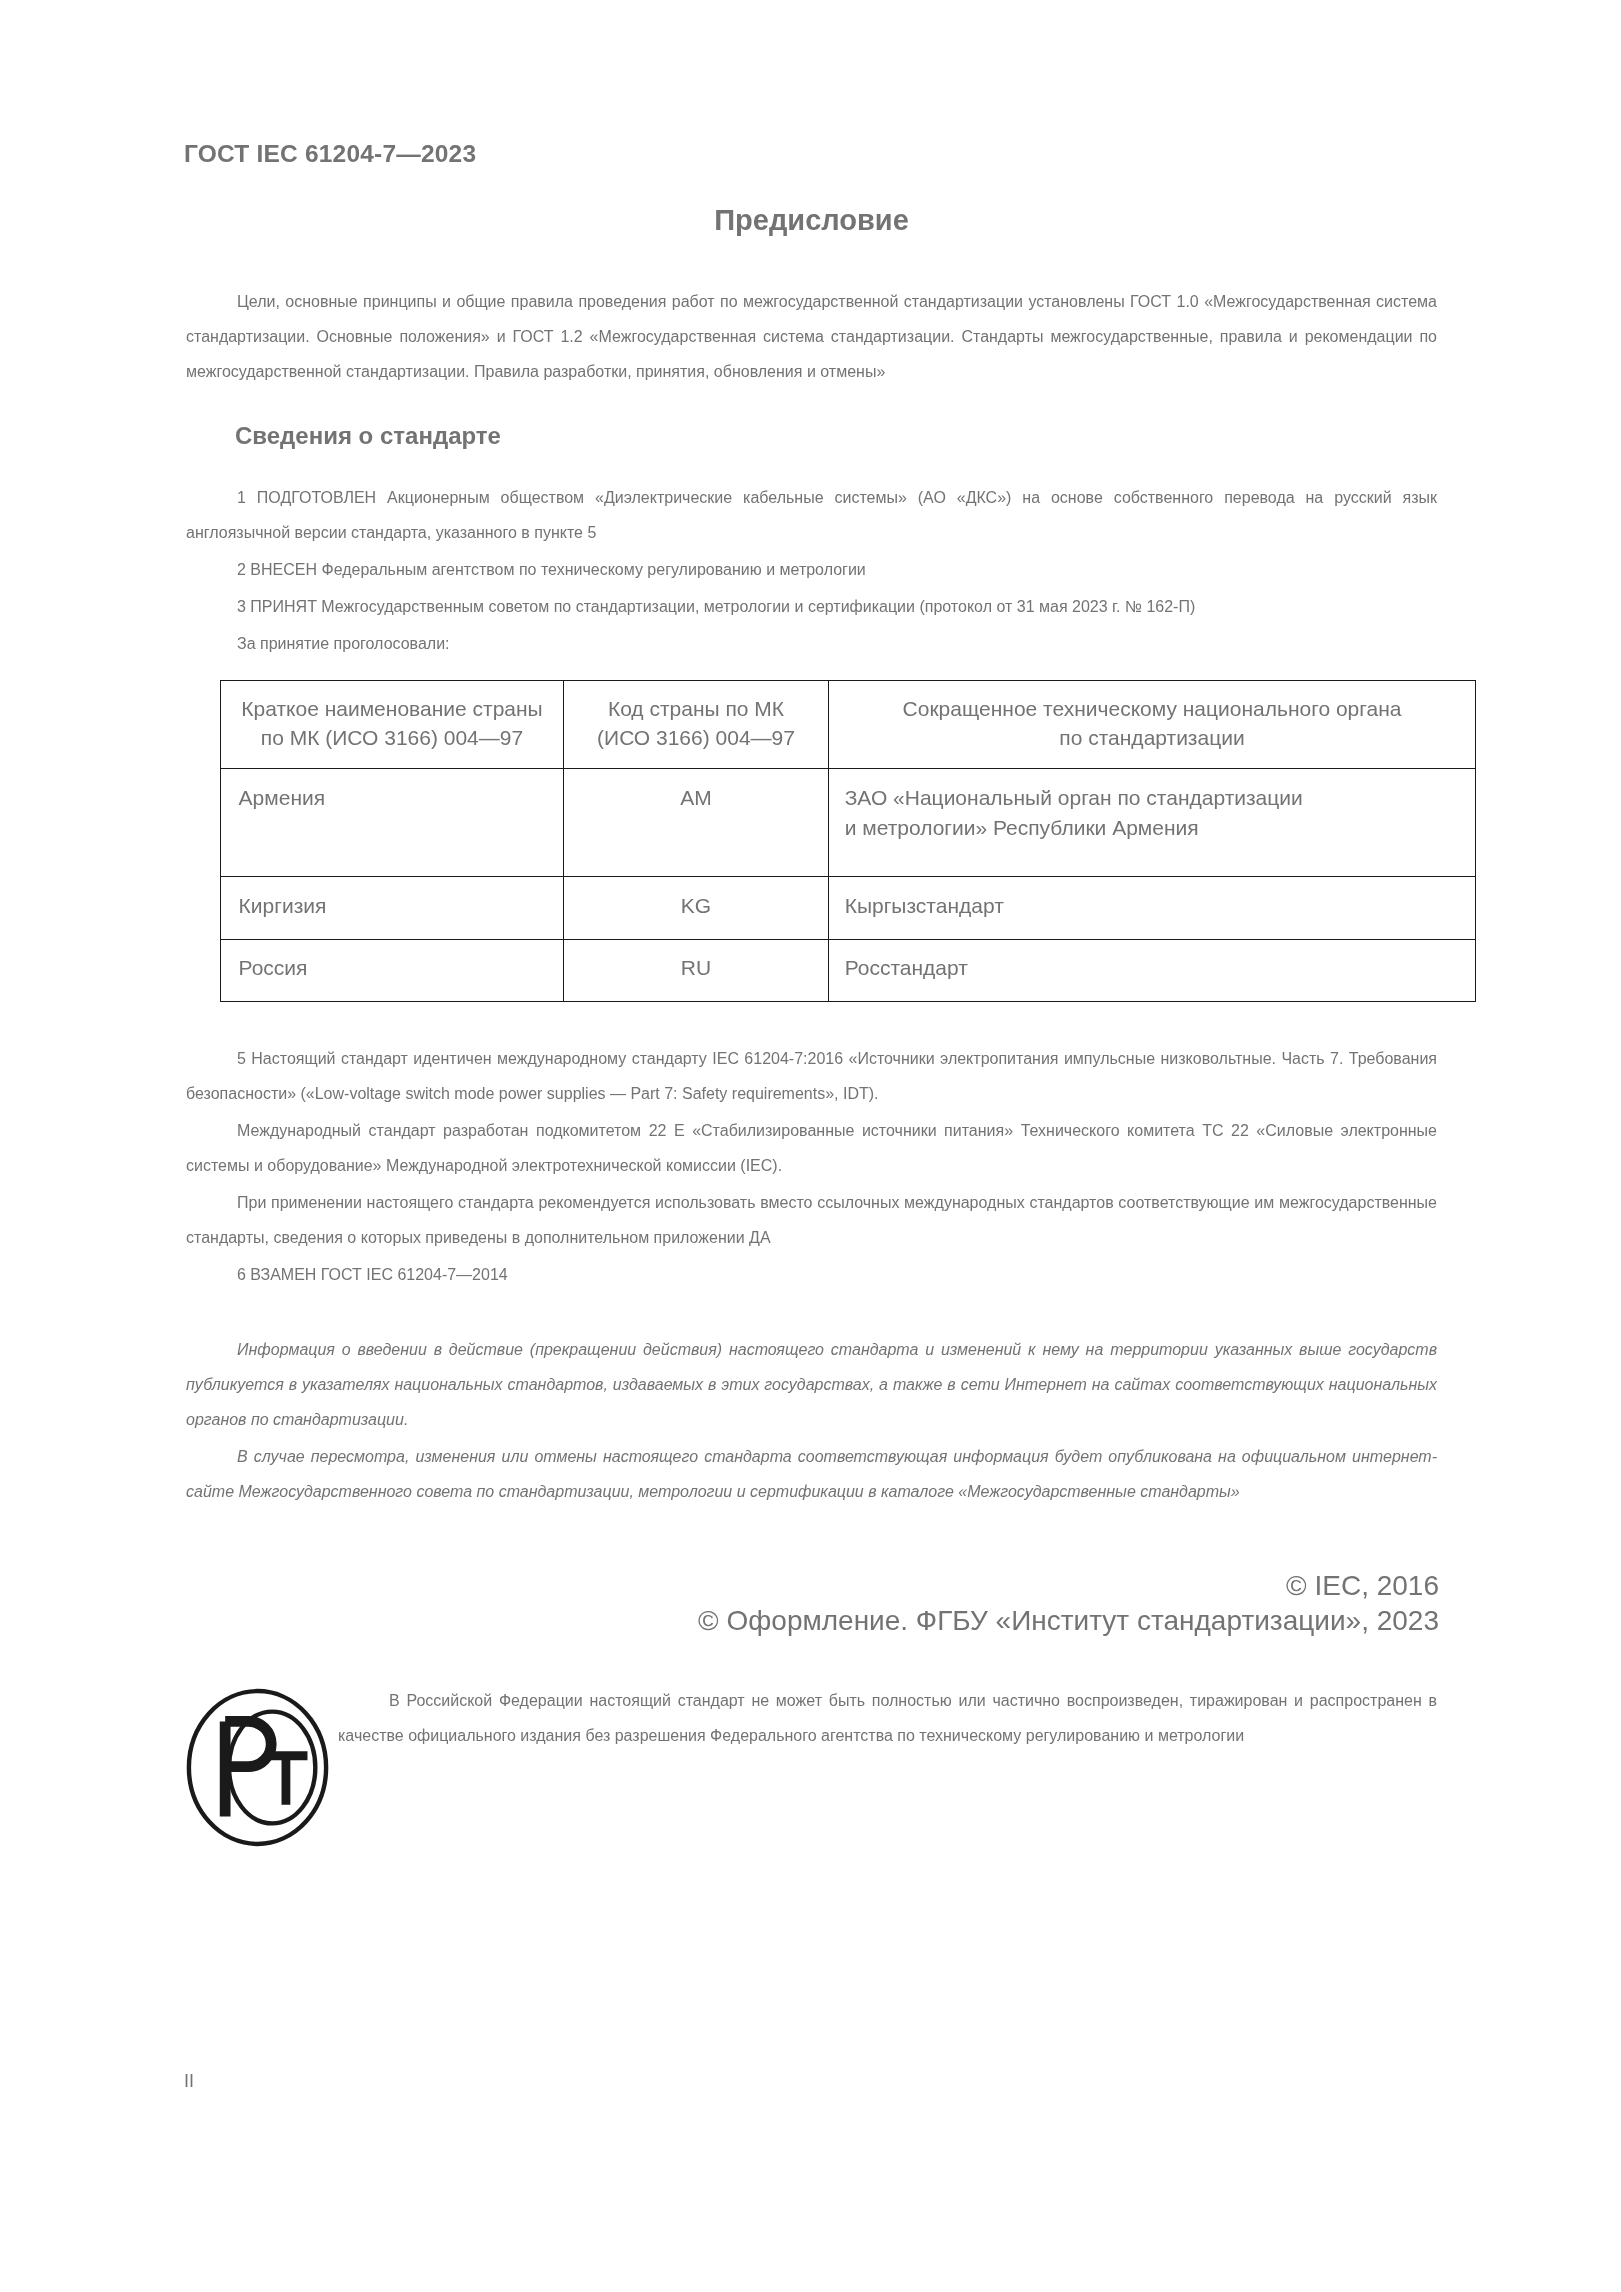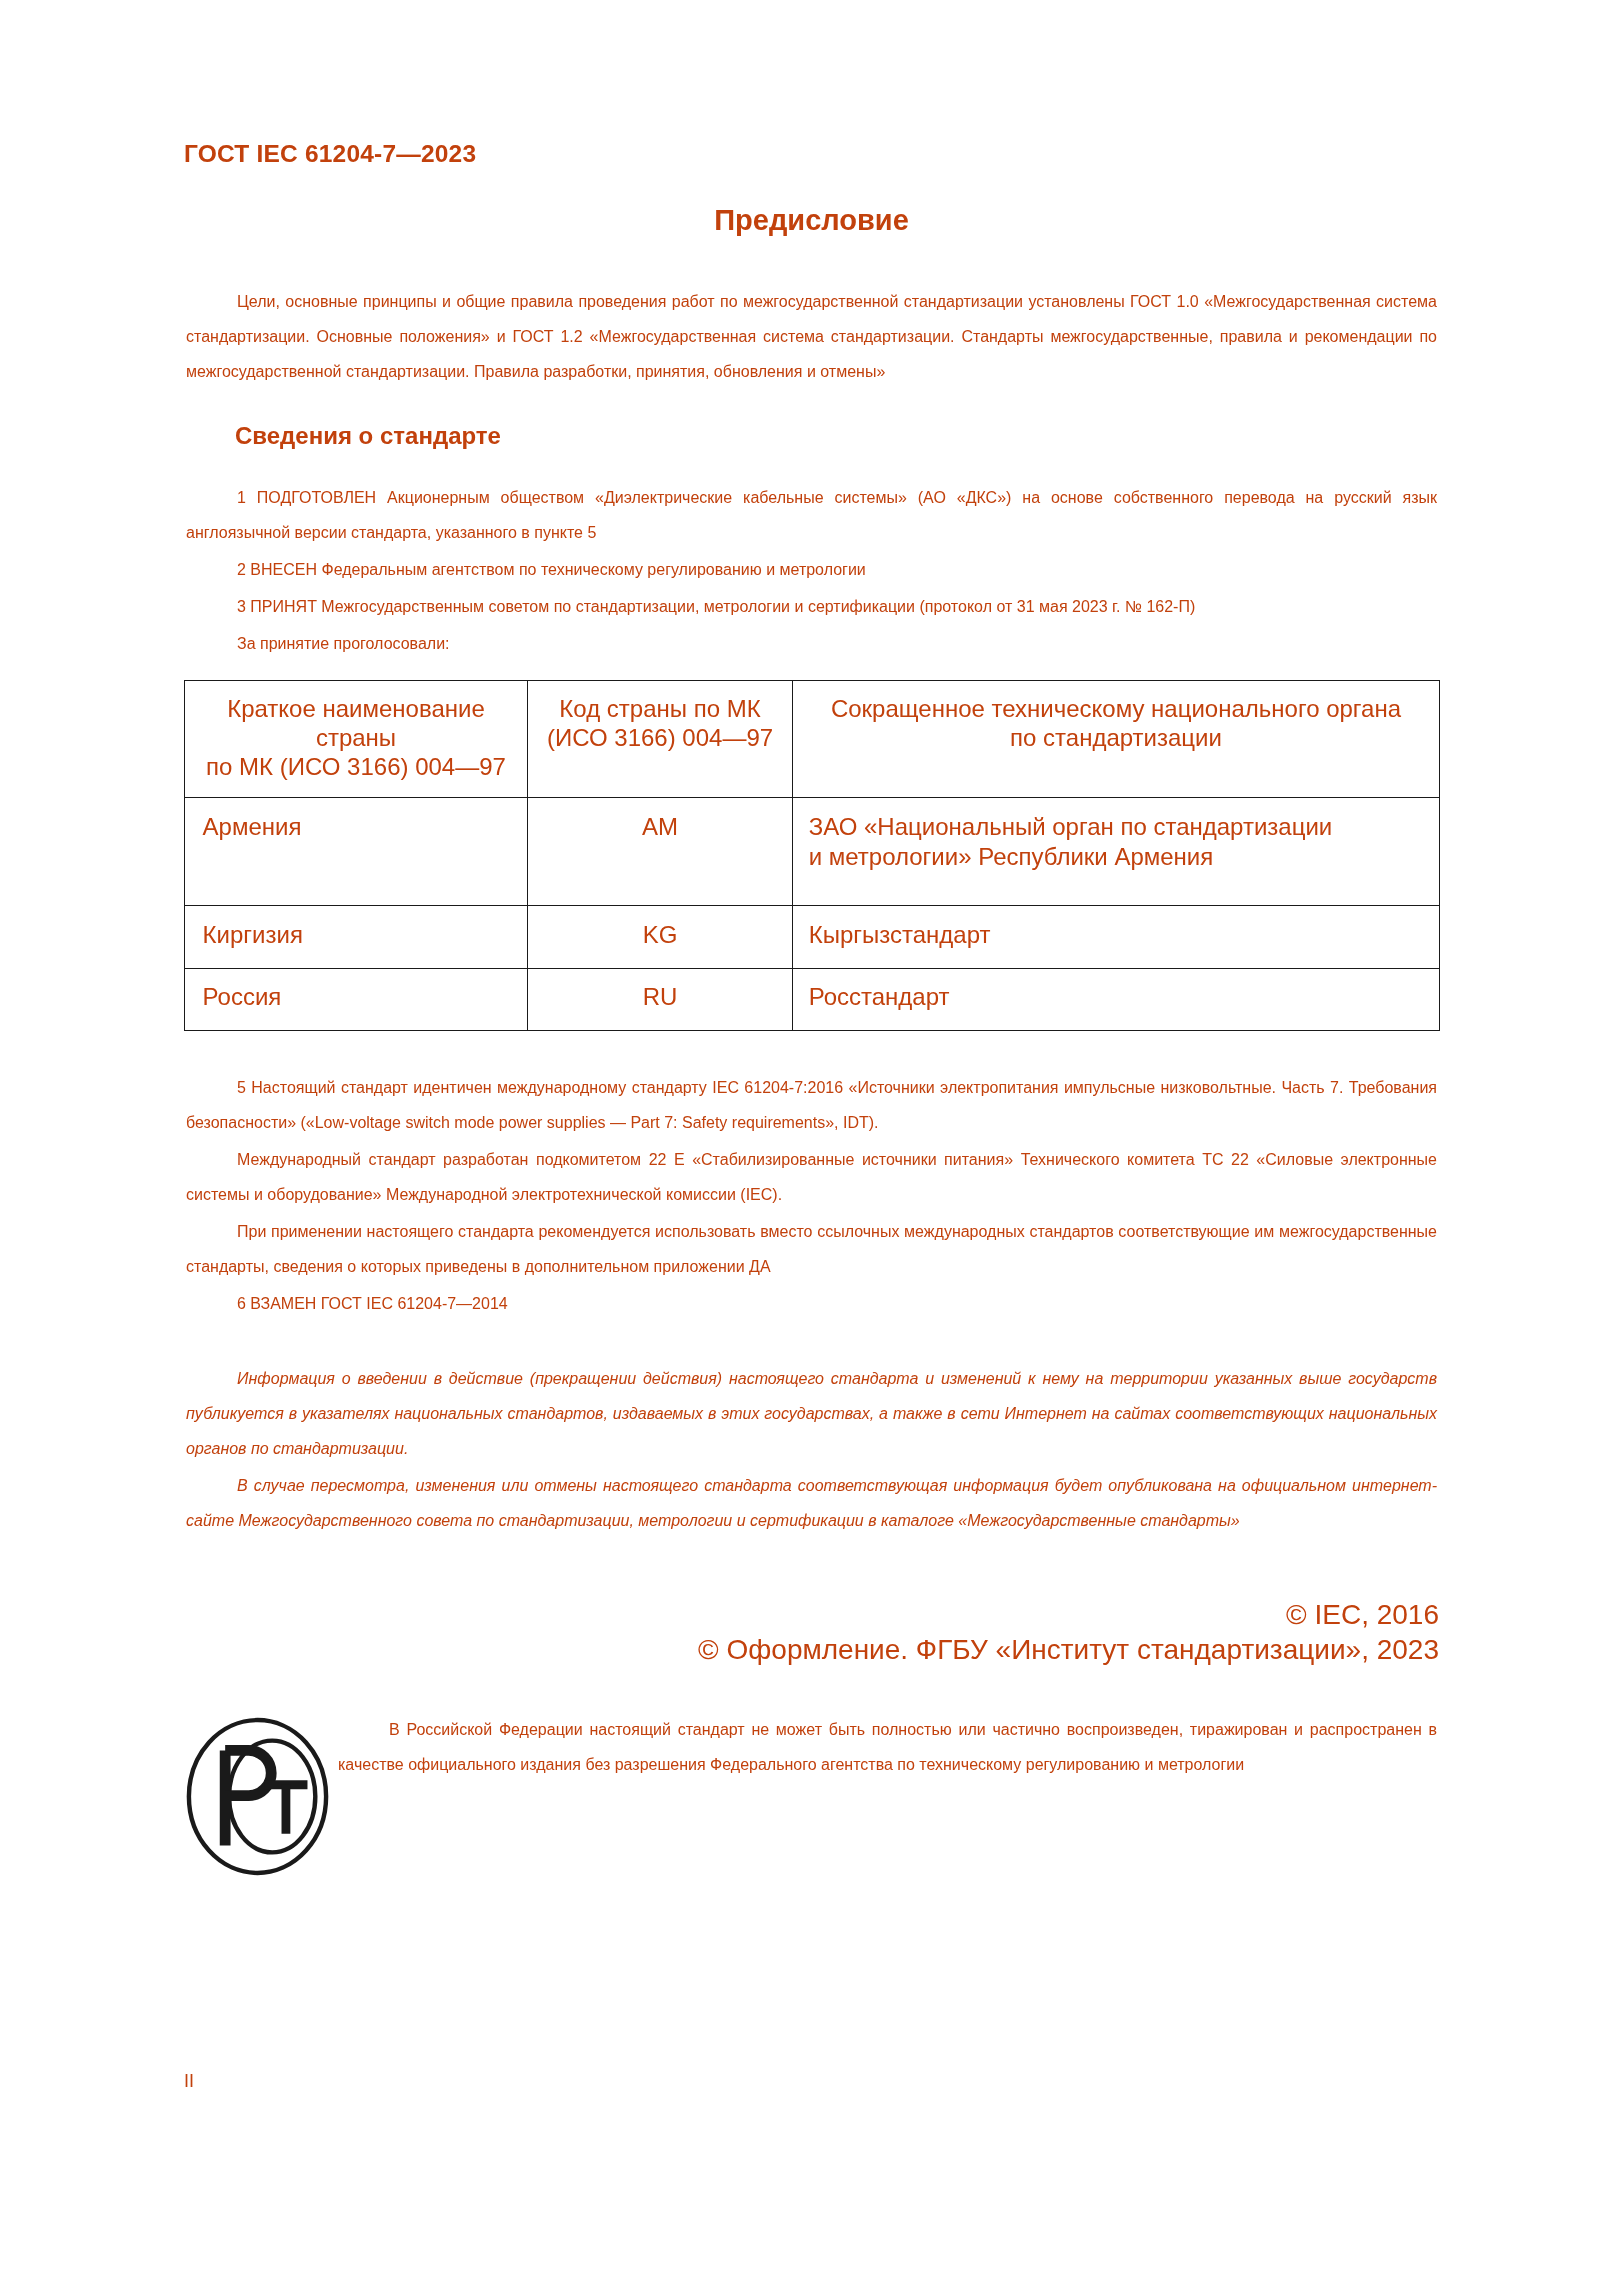--- a/index.html
+++ b/index.html
@@ -6,21 +6,21 @@
     margin: 0;
     padding: 0;
     background: #ffffff;
   }
   .page {
     position: relative;
     width: 1621px;
     height: 2293px;
     background: #ffffff;
     font-family: "Liberation Sans", sans-serif;
-    color: #c2410c;
+    color: #737373;
     box-sizing: border-box;
     overflow: hidden;
   }
   .content {
     position: absolute;
     left: 184px;
     top: 0;
     width: 1255px;
   }
 
@@ -65,22 +65,23 @@
 
   .italic-block p.body {
     font-style: italic;
   }
 
   
   table.vote-table {
     border-collapse: collapse;
     width: 1255px;
     table-layout: fixed;
-    font-size: 24px;
+    font-size: 21px;
     line-height: 30px;
+    margin-left: 36px;
   }
   table.vote-table td,
   table.vote-table th {
     border: 1.6px solid #1a1a1a;
     padding: 0;
     vertical-align: top;
     font-weight: normal;
   }
   table.vote-table thead th {
     text-align: center;

